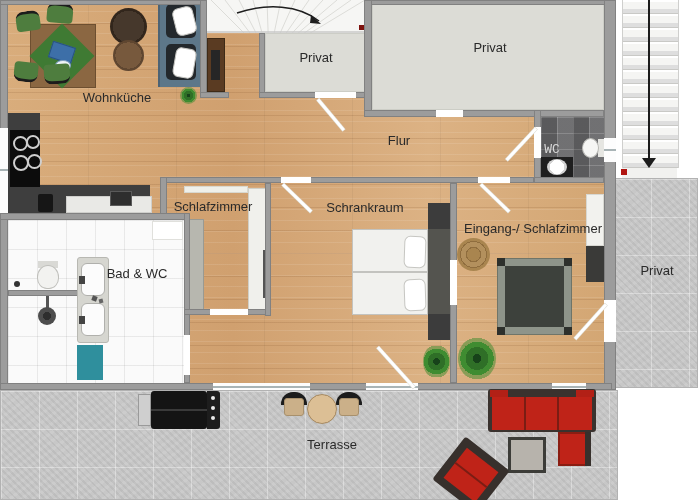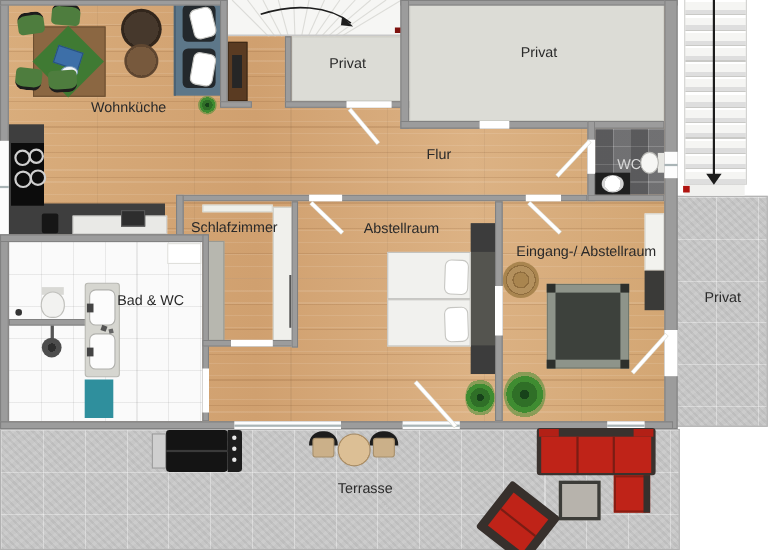--- a/index.html
+++ b/index.html
@@ -234,21 +234,21 @@
   <div class="abs" style="left:508px;top:437px;width:38px;height:36px;background:#b7b3ac;border:3px solid #3c3c38;box-sizing:border-box;"></div>
   <div class="abs" style="left:443px;top:448px;width:56px;height:54px;background:#37302c;border-radius:3px;transform:rotate(38deg);">
     <div class="abs" style="left:8px;top:8px;width:40px;height:38px;background:#bf2318;"></div>
     <div class="abs" style="left:8px;top:26px;width:40px;height:2px;background:#7a1d14;"></div>
   </div>
 
   <span class="lbl" style="left:117px;top:97px;">Wohnküche</span>
   <span class="lbl" style="left:316px;top:57px;">Privat</span>
   <span class="lbl" style="left:490px;top:47px;">Privat</span>
   <span class="lbl" style="left:399px;top:140px;">Flur</span>
-  <span class="lbl light" style="left:572px;top:149px;">WC</span>
+  <span class="lbl light" style="left:552px;top:149px;font-family:Liberation Mono, monospace;">WC</span>
   <span class="lbl" style="left:213px;top:206px;">Schlafzimmer</span>
-  <span class="lbl" style="left:365px;top:207px;">Abstellraum</span>
+  <span class="lbl" style="left:365px;top:207px;">Schrankraum</span>
   <span class="lbl" style="left:137px;top:273px;">Bad &amp; WC</span>
-  <span class="lbl" style="left:533px;top:228px;">Eingang-/ Abstellraum</span>
+  <span class="lbl" style="left:533px;top:228px;">Eingang-/ Schlafzimmer</span>
   <span class="lbl" style="left:657px;top:270px;">Privat</span>
   <span class="lbl" style="left:332px;top:444px;">Terrasse</span>
 
 </div>
 
 </body></html>

